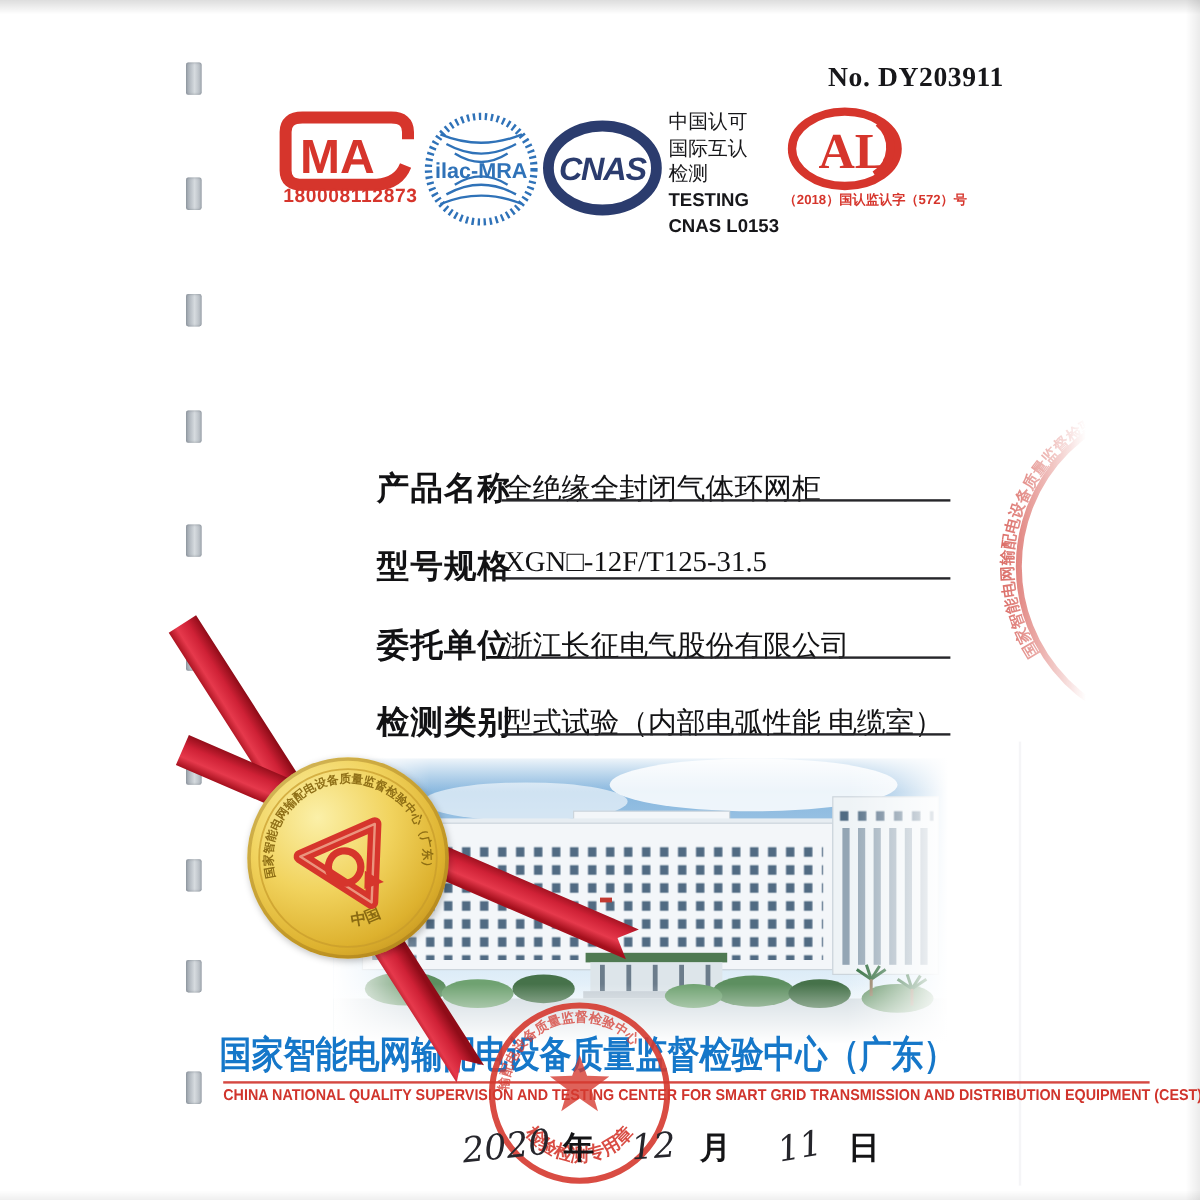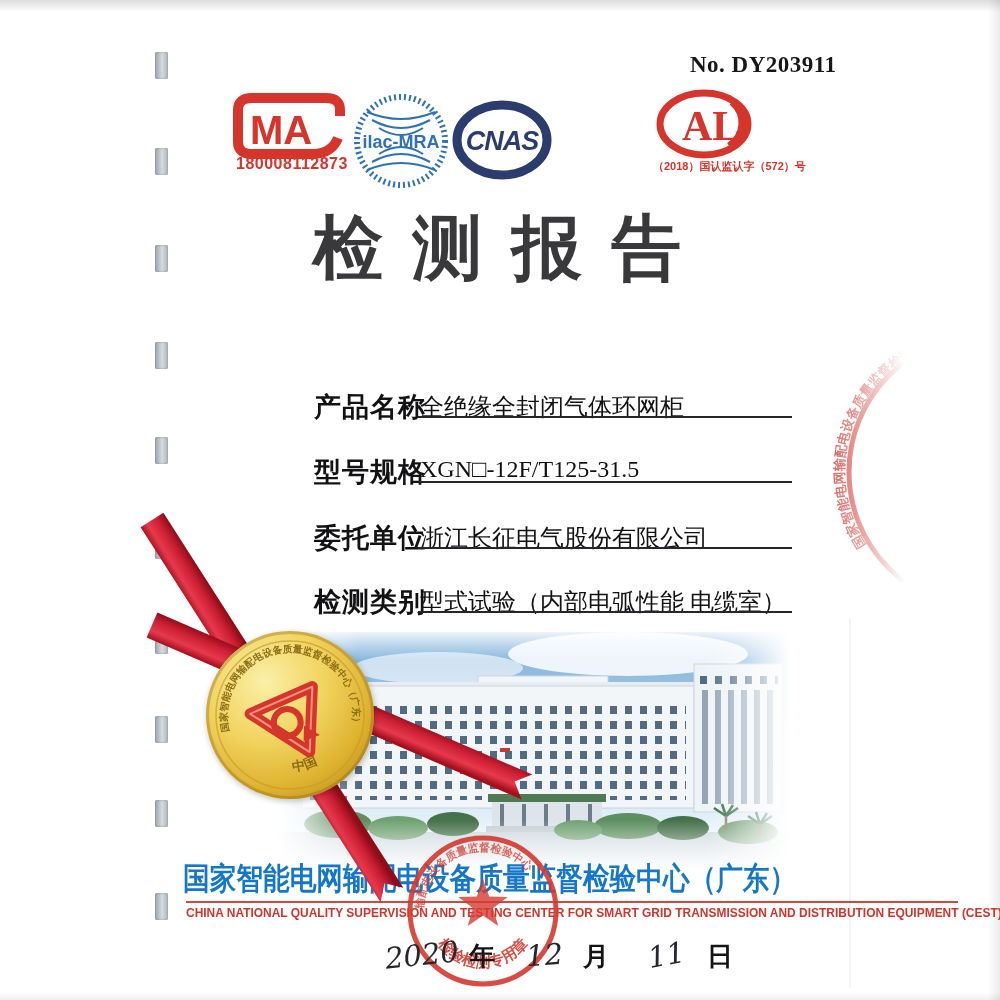--- a/index.html
+++ b/index.html
@@ -87,29 +87,35 @@
     <path d="M 15 78 Q 49 64 83 78" fill="none" stroke="#2f72b8" stroke-width="2"></path>
     <path d="M 27 62 Q 49 48 71 62" fill="none" stroke="#2f72b8" stroke-width="2"></path>
     <text x="49" y="56" text-anchor="middle" font-family="Liberation Sans,sans-serif" font-weight="bold" font-size="18" fill="#2f72b8">ilac-MRA</text>
   </svg>
 
   <svg class="abs" style="left:452px;top:99px" width="100" height="82" viewBox="0 0 100 82">
     <ellipse cx="50" cy="41" rx="45" ry="35" fill="none" stroke="#2b3c6e" stroke-width="9"></ellipse>
     <text x="50" y="51" text-anchor="middle" font-family="Liberation Sans,sans-serif" font-weight="bold" font-style="italic" font-size="27" fill="#2b3c6e" letter-spacing="-1">CNAS</text>
   </svg>
 
+  <div class="abs accred-lines">
+    <div>中国认可</div>
+    <div>国际互认</div>
+    <div>检测</div>
+    <div class="en">TESTING</div>
+    <div class="en">CNAS L0153</div>
+  </div>
 
   <svg class="abs" style="left:656px;top:88px" width="100" height="72" viewBox="0 0 100 72">
     <ellipse cx="48" cy="36" rx="44" ry="31" fill="none" stroke="#d6352c" stroke-width="7"></ellipse>
     <path d="M 76 14 A 27 27 0 0 1 73 58" fill="none" stroke="#d6352c" stroke-width="7"></path>
     <text x="26" y="52" font-family="Liberation Serif,serif" font-weight="bold" font-size="42" fill="#d6352c">AL</text>
   </svg>
   <div class="abs cal-caption">（2018）国认监认字（572）号</div>
 
-  <div class="abs title-zh">检 测 报 告</div>
 
   <div class="frow">
     <div class="flabel" style="top:389px">产品名称</div>
     <div class="fvalue" style="top:391px">全绝缘全封闭气体环网柜</div>
     <div class="fline" style="top:416px"></div>
   </div>
   <div class="frow">
     <div class="flabel" style="top:454px">型号规格</div>
     <div class="fvalue" style="top:456px">XGN□-12F/T125-31.5</div>
     <div class="fline" style="top:481px"></div>

